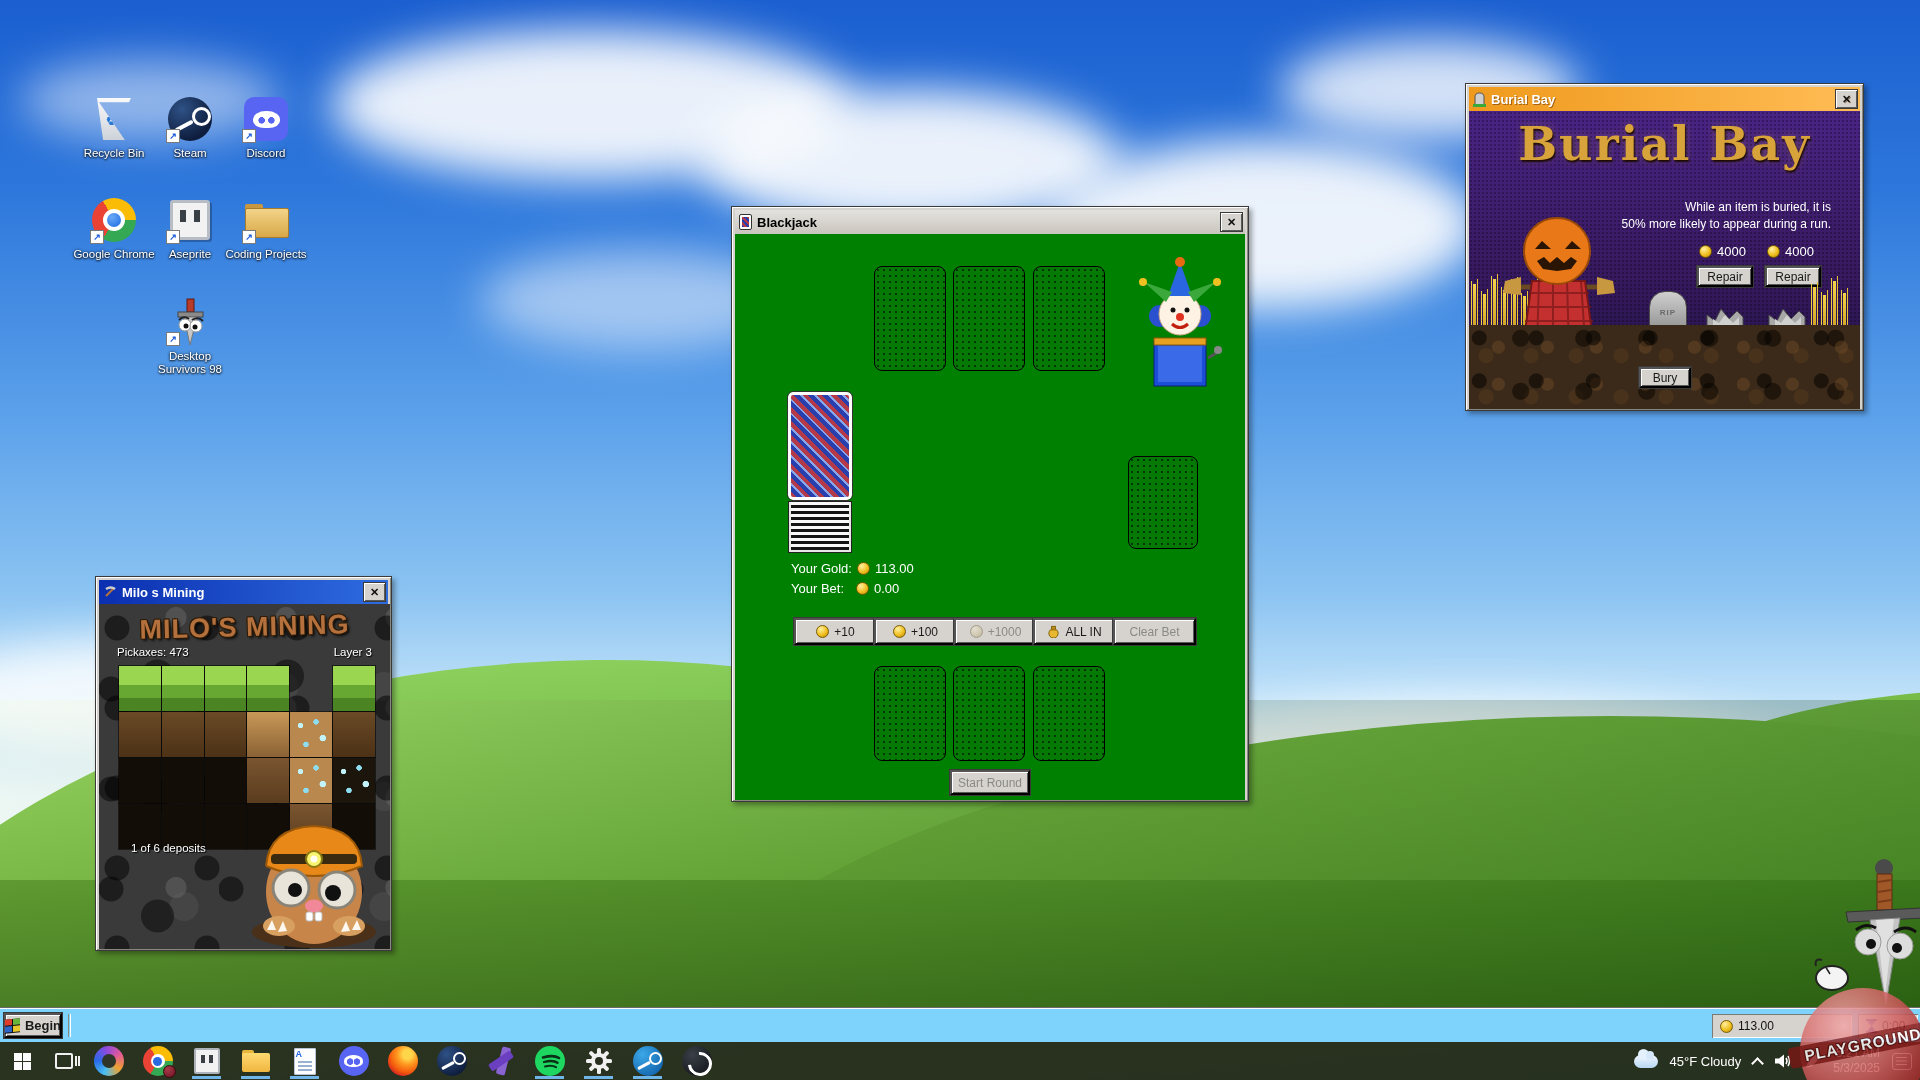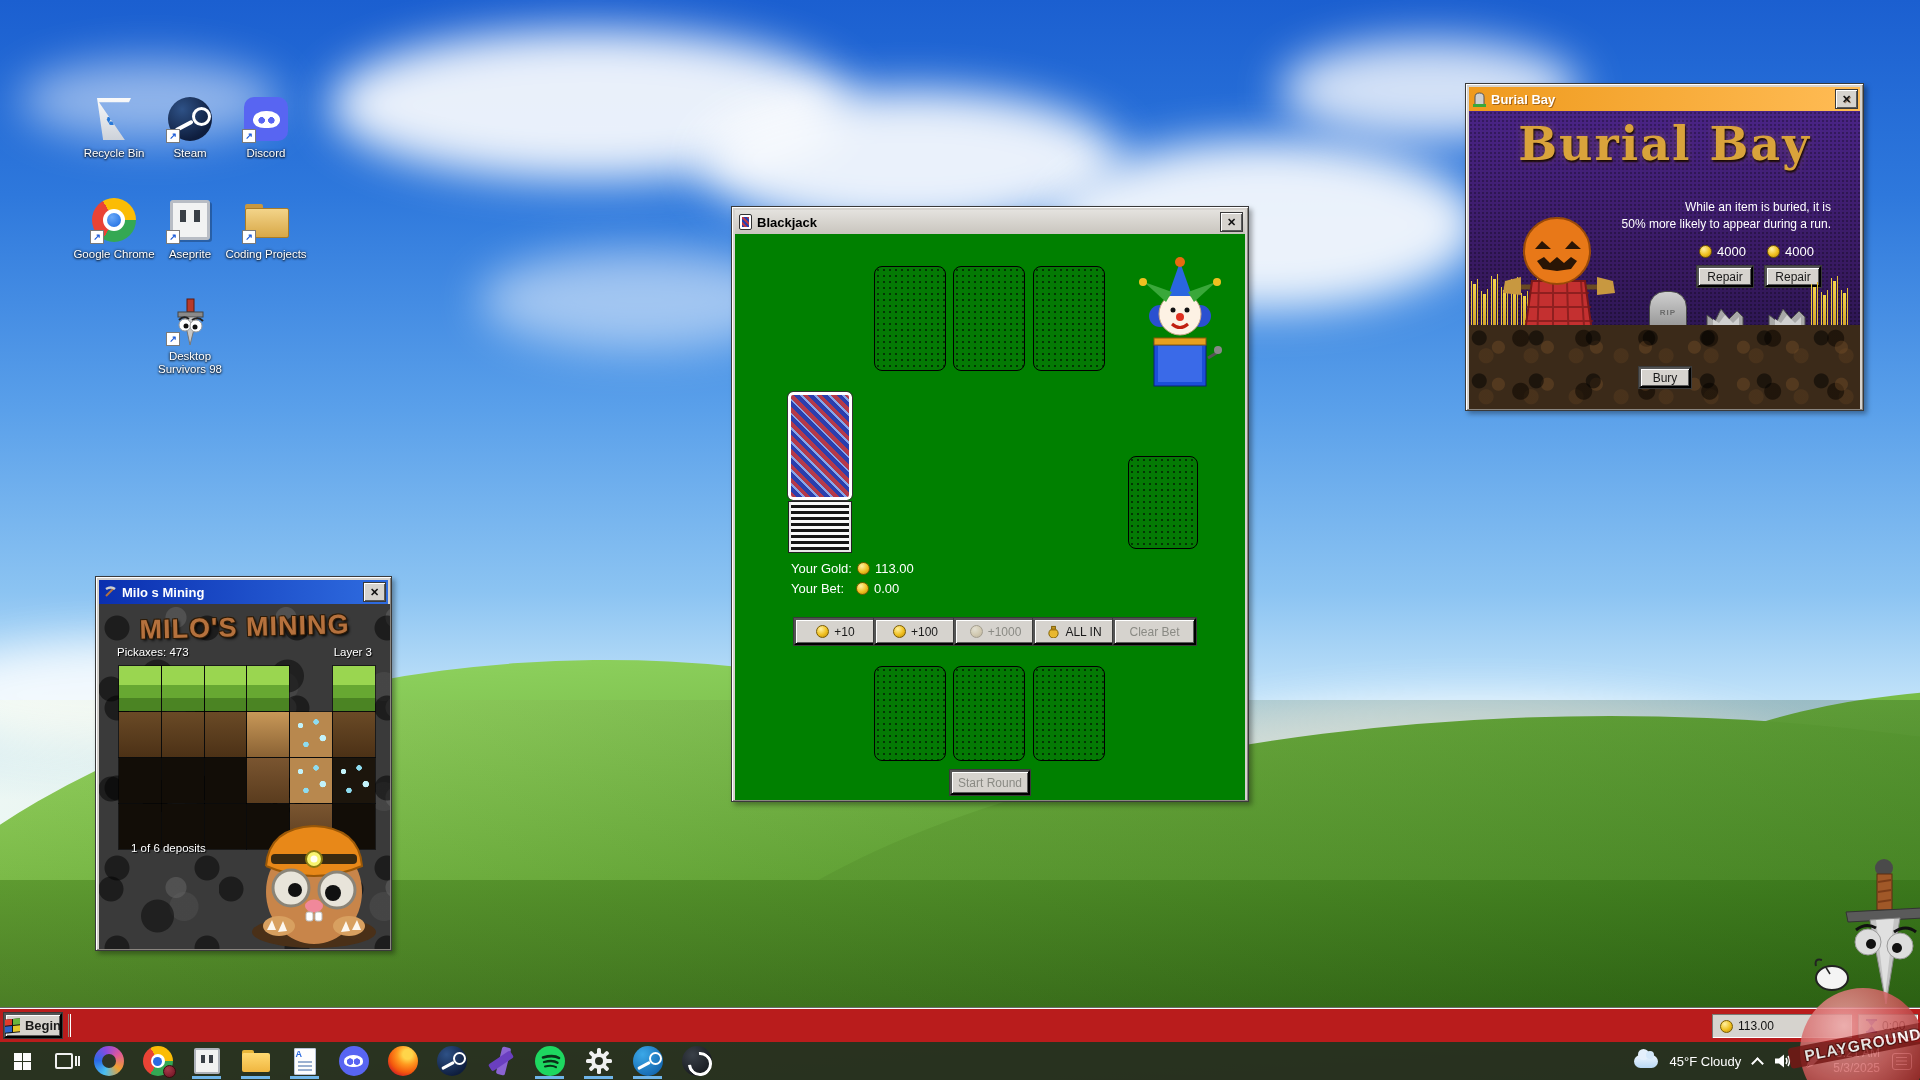--- a/index.html
+++ b/index.html
@@ -87,21 +87,21 @@
 .cell-dirt-mid{background:linear-gradient(180deg,#7a5530,#5a3c1e)}
 .cell-dark{background:#120d07}
 .cell-hole{background:transparent;outline:none}
 .cell-gem,.cell-gem-dark{background-image:radial-gradient(circle at 25% 30%,#c2f2fa 0 2.5px,transparent 3px),radial-gradient(circle at 62% 22%,#8edcf0 0 2.5px,transparent 3px),radial-gradient(circle at 78% 58%,#c2f2fa 0 3px,transparent 3.5px),radial-gradient(circle at 38% 72%,#8edcf0 0 2.5px,transparent 3px)}
 .cell-gem{background-color:#b8884e}
 .cell-gem-dark{background-color:#1c150c}
 .cartbox{position:absolute;left:16px;top:248px;width:104px;height:92px}
 .cartpct{position:absolute;left:0;right:0;top:40px;text-align:center;color:#eee;font-size:13px;text-shadow:1px 1px 1px #000}
 
 
-.gamebar{position:absolute;left:0;top:1008px;width:100%;height:34px;background:#b91c1c;border-top:1px solid #fafafa;box-shadow:0 -1px 0 #6a6a6a;z-index:20}
+.gamebar{position:absolute;left:0;top:1008px;width:100%;height:34px;background:#7dd3fc;border-top:1px solid #fafafa;box-shadow:0 -1px 0 #6a6a6a;z-index:20}
 .begin{position:absolute;left:4px;top:4px;width:58px;height:25px;font-weight:bold;font-size:13px}
 .begindiv{position:absolute;left:68px;top:5px;width:3px;height:23px;box-shadow:inset 1px 0 0 #8a8a84,inset -1px 0 0 #fff}
 .flag{width:15px;height:14px;display:grid;grid-template-columns:7px 7px;grid-template-rows:6px 6px;gap:1px;background:#111;padding:0;transform:skewY(-6deg)}
 .flag i:nth-child(1){background:#e03c2c}.flag i:nth-child(2){background:#6ab43c}
 .flag i:nth-child(3){background:#2c64c8}.flag i:nth-child(4){background:#e8c82c}
 .gpanel{position:absolute;top:5px;height:24px;font-size:12px;color:#111}
 .hourglass{width:11px;height:14px}
 
 
 .taskbar{position:absolute;left:0;top:1042px;width:100%;height:38px;background:rgba(40,46,32,.93);z-index:20;display:flex;align-items:center}

